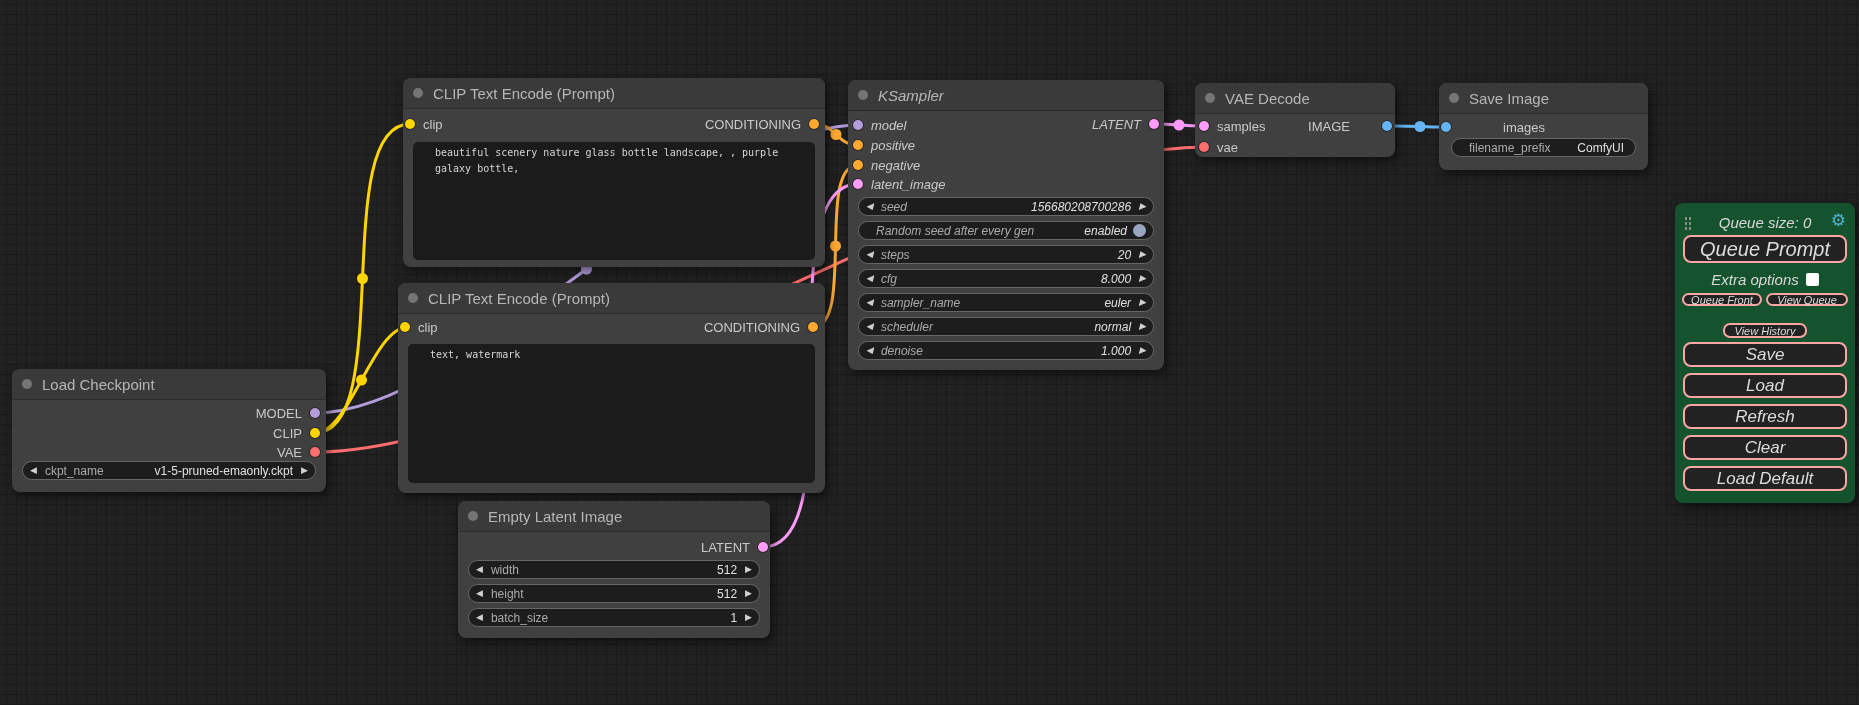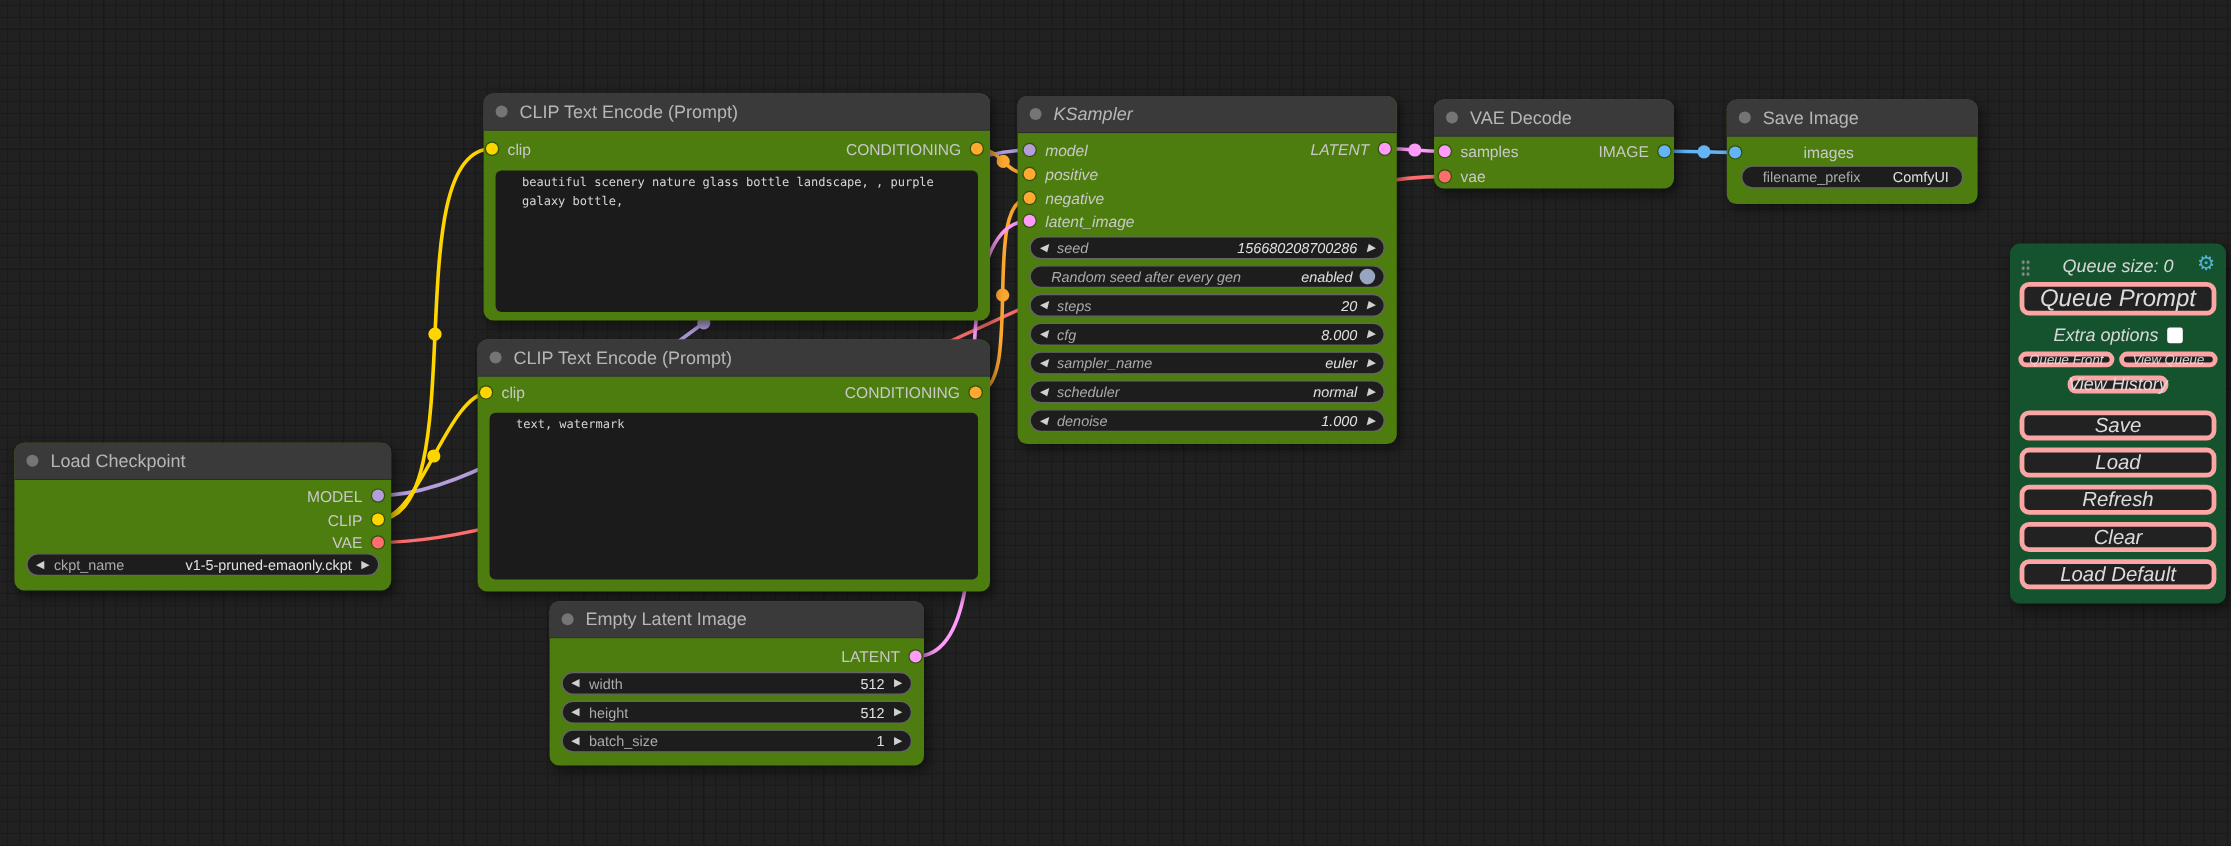--- a/index.html
+++ b/index.html
@@ -14,21 +14,21 @@
       linear-gradient(90deg,#131313 1px, transparent 1px);
     background-size:10px 10px,10px 10px,100px 100px,100px 100px;
     background-position:6px 4px,6px 4px,86px 24px,86px 24px;
     position:relative;
   }
   #wires{position:absolute;left:0;top:0;z-index:1;}
   #wires path{fill:none;stroke-width:3;stroke-linecap:round;}
 
   .node{
     position:absolute;z-index:2;
-    background:#4d7c0f;border-radius:8px;
+    background:#404040;border-radius:8px;
     box-shadow:3px 4px 10px rgba(0,0,0,.5);
     box-sizing:border-box;
   }
   .ntitle{
     height:30px;display:flex;align-items:center;
     background:#3a3a3a;border-radius:8px 8px 0 0;
     border-bottom:1px solid #2b2b2b;
     padding:0 10px;color:#b6b6b6;font-size:15px;white-space:nowrap;
   }
   .tdot{width:10px;height:10px;border-radius:50%;background:#757575;margin-right:10px;flex:0 0 auto;}
@@ -54,21 +54,21 @@
   }
 
   
   #queue-panel{
     position:absolute;z-index:3;left:1675px;top:203px;width:180px;height:300px;
     background:#14532d;border-radius:8px;box-shadow:4px 5px 12px rgba(0,0,0,.5);
     box-sizing:border-box;color:#dcdcdc;font-style:italic;
   }
   .qbtn{
     position:absolute;box-sizing:border-box;background:#222;
-    border:4px solid #fca5a5;border-radius:8px;color:#dcdcdc;
+    border:2px solid #fca5a5;border-radius:8px;color:#dcdcdc;
     display:flex;align-items:center;justify-content:center;white-space:nowrap;
   }
   #queue-size{position:absolute;left:0;right:0;top:11px;text-align:center;font-size:15px;color:#d8d8d8;}
   #gear{position:absolute;right:9px;top:9px;font-size:17px;line-height:1;font-family:"DejaVu Sans",sans-serif;}
   #drag-handle{
     position:absolute;left:9px;top:13px;width:8px;height:14px;
     background-image:radial-gradient(#8a8a8a 1.1px, transparent 1.3px);
     background-size:4px 5px;
   }
   #extra-options-row{position:absolute;left:0;right:0;top:68px;display:flex;align-items:center;justify-content:center;font-size:15px;color:#d8d8d8;}
@@ -260,21 +260,21 @@
     <span>VAE Decode</span>
   </div>
   <div class="slot in" style="left:4px;top:33px;">
     <span class="sdot" style="background: rgb(255, 156, 249);"></span>
     <span>samples</span>
   </div>
   <div class="slot in" style="left:4px;top:54px;">
     <span class="sdot" style="background: rgb(255, 110, 110);"></span>
     <span>vae</span>
   </div>
-  <div class="slot out" style="right:3px;top:33px;">
+  <div class="slot out" style="right:3px;top:33px;gap:24px;">
     <span>IMAGE</span>
     <span class="sdot" style="background: rgb(100, 181, 246);"></span>
   </div>
 </div>
 
 <div class="node" style="left:1439px;top:83px;width:209px;height:87px;">
   <div class="ntitle">
     <span class="tdot"></span>
     <span>Save Image</span>
   </div>
@@ -295,20 +295,20 @@
 
   <div class="qbtn" style="left:8px;top:32px;width:164px;height:28px;font-size:20px;">Queue Prompt</div>
 
   <div id="extra-options-row">
     <span>Extra options</span>
     <span id="extra-options-checkbox"></span>
   </div>
 
   <div class="qbtn" style="left:7px;top:90px;width:80px;height:13px;font-size:11px;border-radius:7px;">Queue Front</div>
   <div class="qbtn" style="left:91px;top:90px;width:82px;height:13px;font-size:11px;border-radius:7px;">View Queue</div>
-  <div class="qbtn" style="left:48px;top:110px;width:84px;height:15px;font-size:15px;border-radius:7px;">View History</div>
+  <div class="qbtn" style="left:48px;top:120px;width:84px;height:15px;font-size:11px;border-radius:7px;">View History</div>
 
   <div class="qbtn" style="left:8px;top:139px;width:164px;height:25px;font-size:17px;">Save</div>
   <div class="qbtn" style="left:8px;top:170px;width:164px;height:25px;font-size:17px;">Load</div>
   <div class="qbtn" style="left:8px;top:201px;width:164px;height:25px;font-size:17px;">Refresh</div>
   <div class="qbtn" style="left:8px;top:232px;width:164px;height:25px;font-size:17px;">Clear</div>
   <div class="qbtn" style="left:8px;top:263px;width:164px;height:25px;font-size:17px;">Load Default</div>
 </div>
 
 </body></html>

